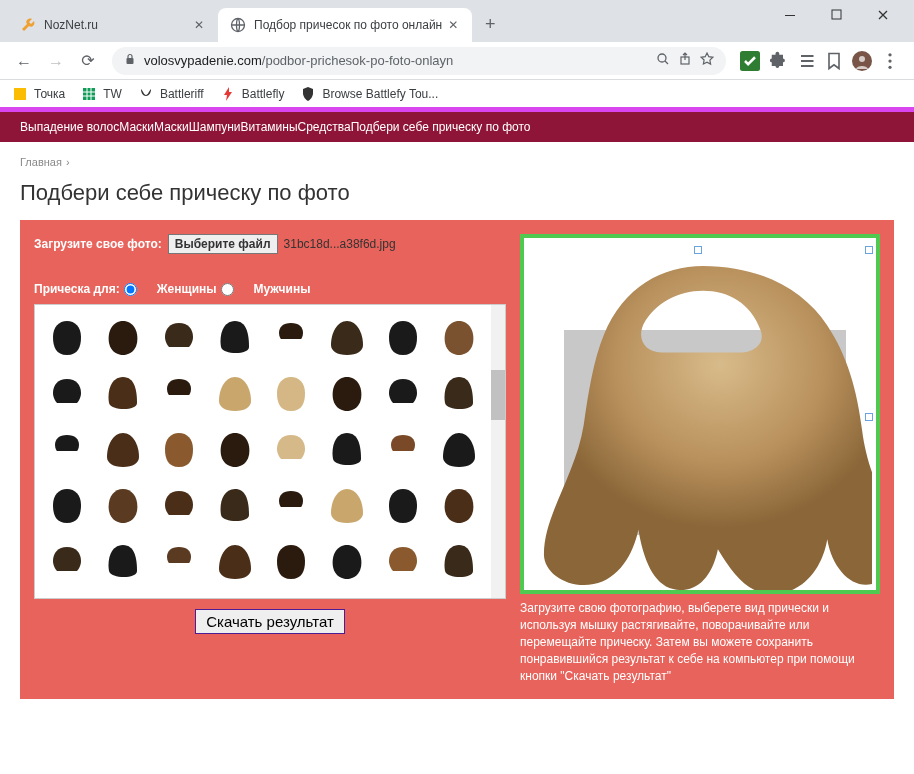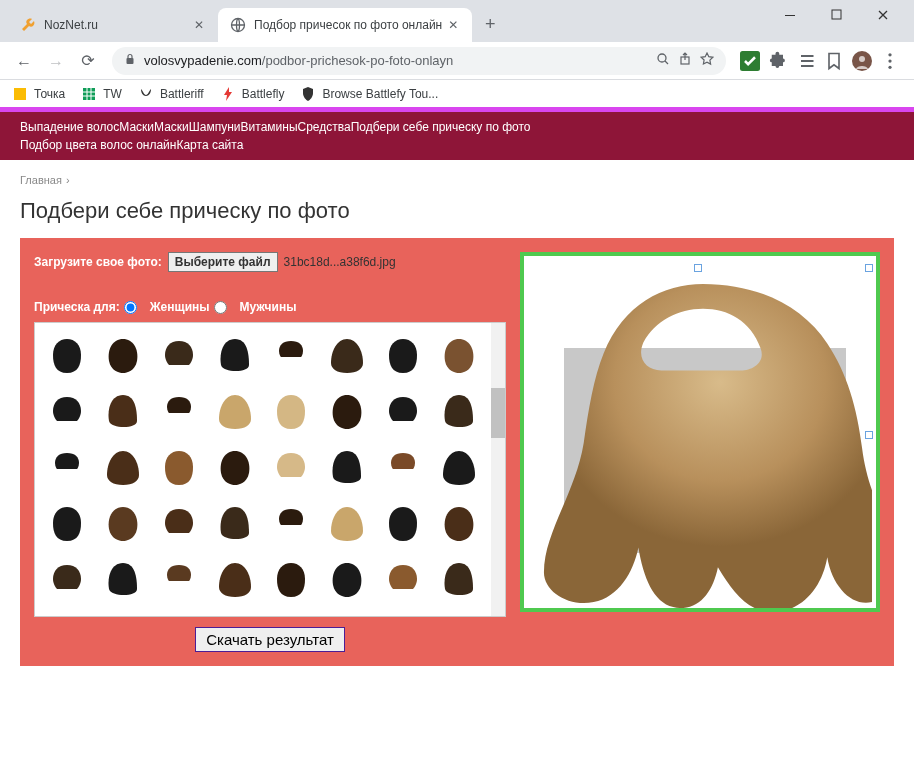--- a/index.html
+++ b/index.html
@@ -36,21 +36,21 @@
 .page-title { padding: 6px 20px 14px; font-size: 22px; font-weight: normal; color: #333; }
 
 .content-box { background: #e8635b; margin: 0 20px 18px; padding: 14px; display: flex; gap: 14px; }
 .left-col { flex: 1; }
 .right-col { width: 360px; }
 
 .upload-row { color: #fff; font-size: 12px; font-weight: bold; display: flex; align-items: center; gap: 6px; margin-bottom: 28px; }
 .file-btn { background: #efefef; border: 1px solid #767676; padding: 2px 6px; font-size: 12px; font-weight: bold; color: #333; }
 .file-name { font-weight: normal; color: #333; }
 .gender-row { color: #fff; font-size: 12px; font-weight: bold; margin-bottom: 8px; display: flex; align-items: center; gap: 4px; }
-.radio-wrap { display: flex; align-items: flex-end; gap: 13px; }
+.radio-wrap { display: flex; align-items: flex-end; gap: 20px; }
 
 .hair-grid { background: #fff; border: 1px solid #ccc; height: 295px; overflow: hidden; position: relative; display: flex; }
 .hair-grid-inner { flex: 1; padding: 6px; display: grid; grid-template-columns: repeat(8, 1fr); gap: 4px; }
 .hair-item { width: 100%; aspect-ratio: 1; display: flex; align-items: center; justify-content: center; }
 .hair-shape { width: 36px; height: 40px; }
 .scrollbar-v { width: 14px; background: #f1f1f1; position: relative; }
 .scrollbar-thumb { background: #c1c1c1; width: 14px; height: 50px; position: absolute; top: 65px; }
 
 .download-btn-wrap { text-align: center; margin-top: 10px; }
 .download-btn { background: #efefef; border: 1px solid #4c1d95; padding: 3px 10px; font-size: 15px; }
@@ -215,24 +215,20 @@
   <div class="site-nav">
     <div class="site-nav-row">
       <span>Выпадение волос</span>
       <span>Маски</span>
       <span>Маски</span>
       <span>Шампуни</span>
       <span>Витамины</span>
       <span>Средства</span>
       <span>Подбери себе прическу по фото</span>
     </div>
-    <div class="site-nav-row">
-      <span>Подбор цвета волос онлайн</span>
-      <span>Карта сайта</span>
-    </div>
   </div>
 
   <div class="breadcrumb">
     <span>Главная</span><span class="bc-sep">›</span>
   </div>
 
   <h1 class="page-title">Подбери себе прическу по фото</h1>
 
   <div class="content-box">
     <div class="left-col">
@@ -516,15 +512,16 @@
                 <stop offset="60%" stop-color="#b8905c"></stop>
                 <stop offset="100%" stop-color="#8a6638"></stop>
               </radialGradient>
             </defs>
           <path fill="url(#hg)" d="M170 10c-40 0-80 20-100 70-10 25-15 55-20 90-8 50-40 90-40 130 0 20 25 35 50 30 25-5 40-30 45-55 5 30 15 55 35 60 25 6 40-15 45-40 15 25 30 45 55 45 30 0 50-25 55-55 5 30 25 50 45 45 20-5 30-30 20-60-10-30-25-55-30-95-5-40-15-75-35-105-25-38-70-60-125-60z M170 35c25 0 48 12 58 40 5 14-8 22-20 22h-80c-15 0-25-12-18-28 12-22 35-34 60-34z"></path>
         </svg>
         <div class="sel-handle" style="left:170px;top:8px"></div>
         <div class="sel-handle" style="right:3px;top:8px"></div>
         <div class="sel-handle" style="right:3px;top:175px"></div>
       </div>
+      <div class="instructions">Загрузите свою фотографию, выберете вид прически и используя мышку растягивайте, поворачивайте или перемещайте прическу. Затем вы можете сохранить понравившийся результат к себе на компьютер при помощи кнопки "Скачать результат"</div>
     </div>
   </div>
 </div>
 
 </body></html>

